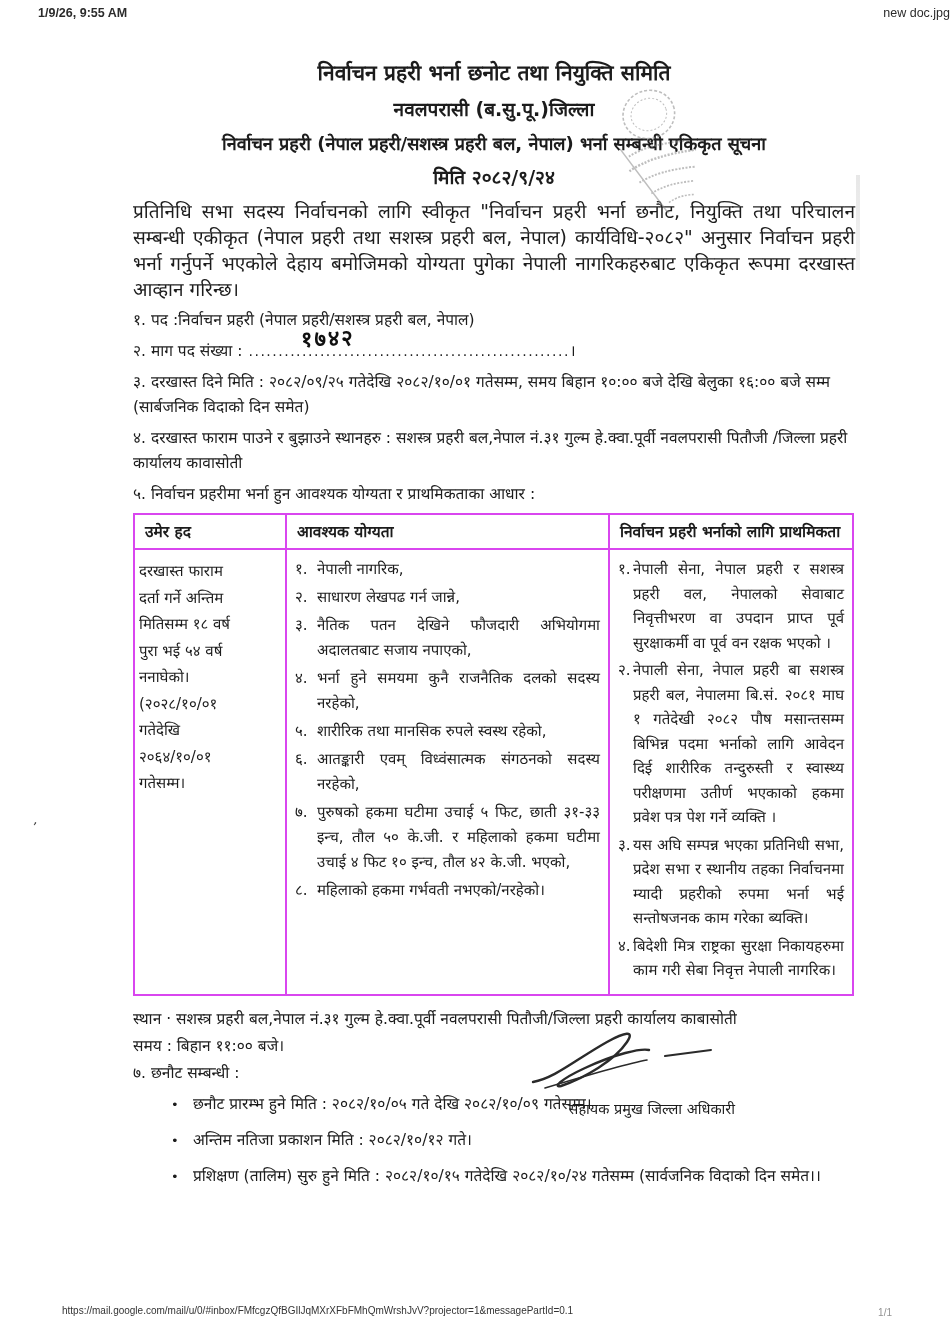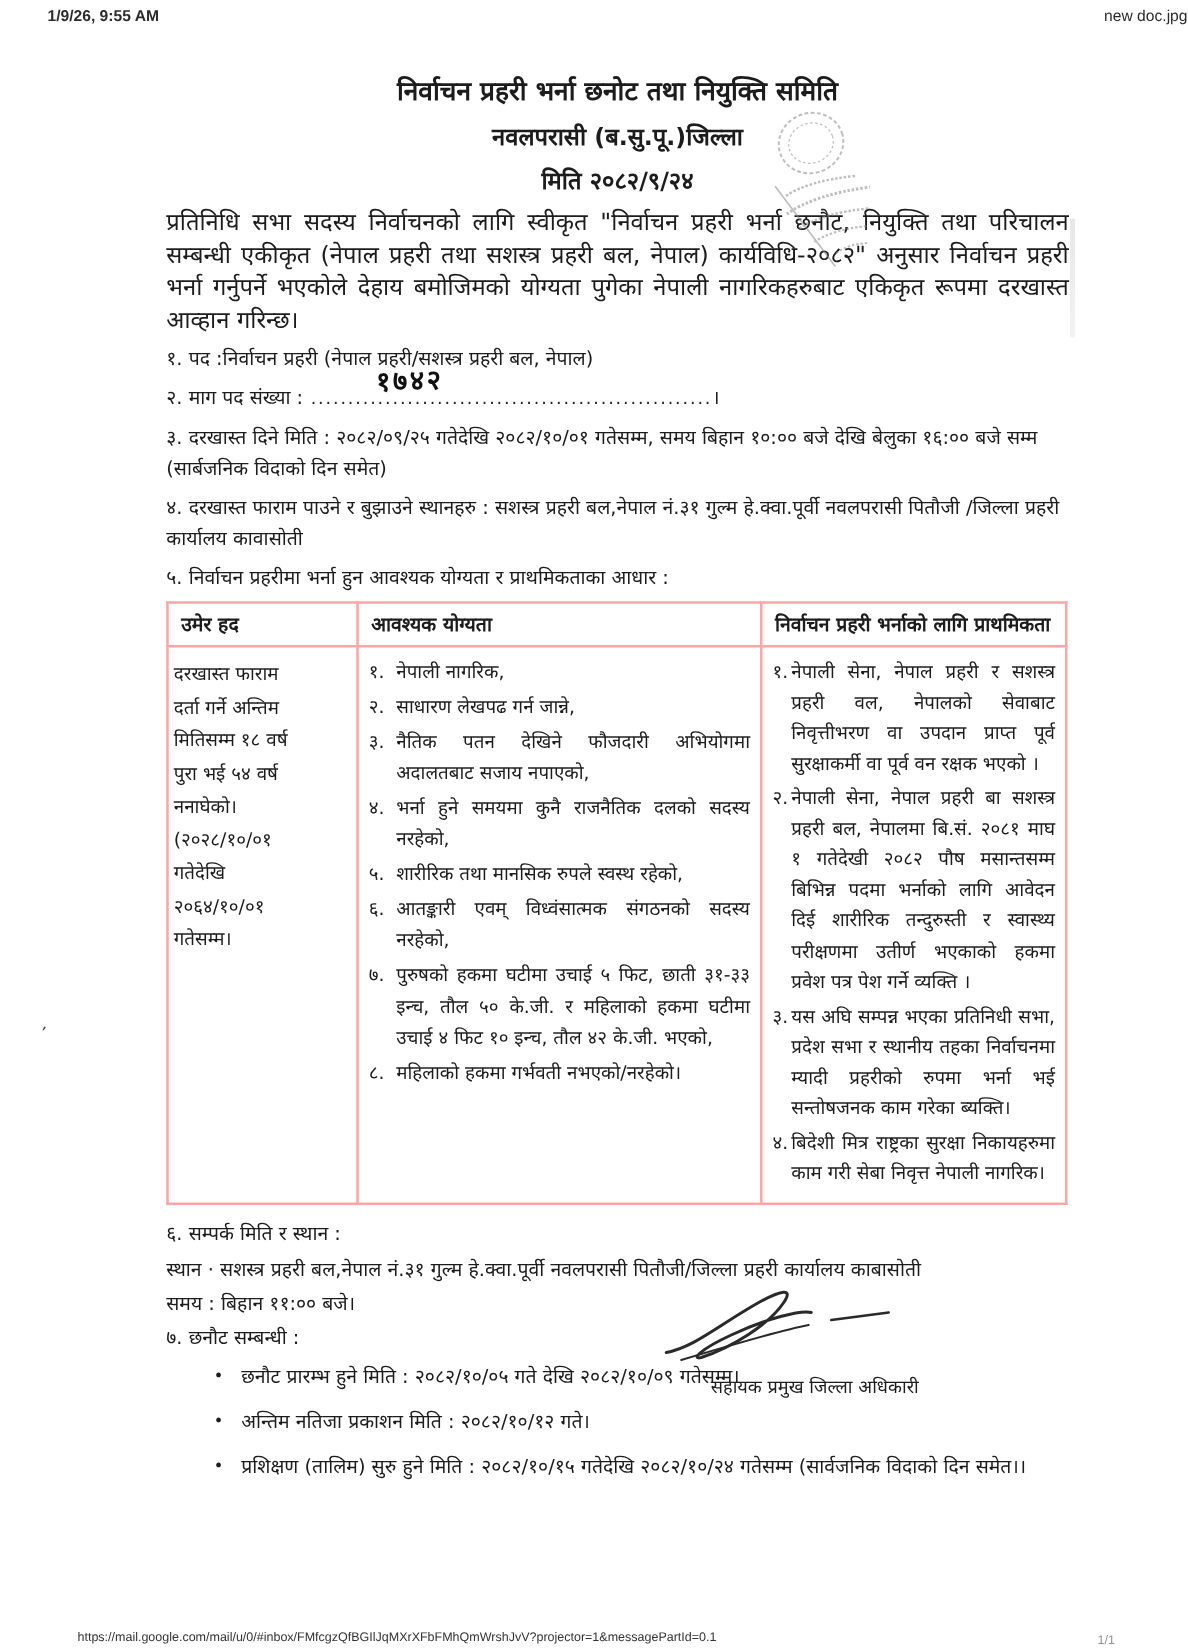--- a/index.html
+++ b/index.html
@@ -39,21 +39,21 @@
   .handwritten {
     position:absolute; left:52px; top:-13px;
     font-size:22px; font-weight:bold; color:#111;
     transform:rotate(-2deg); letter-spacing:2px;
   }
   table.req {
     border-collapse:collapse; width:719px; margin-top:4px; margin-bottom:10px;
     table-layout:fixed;
   }
   table.req th, table.req td {
-    border:2px solid #fca5a5; vertical-align:top;
+    border:2px solid #d946ef; vertical-align:top;
   }
   table.req th {
     font-size:15.5px; font-weight:bold; text-align:left;
     padding:5px 8px 6px 10px;
   }
   .col1 { width:152px; } .col2 { width:323px; } .col3 { width:244px; }
   td.agecell { font-size:15px; line-height:26.5px; padding:8px 4px; }
   td.listcell { padding:7px 8px 8px 6px; }
   .li { display:flex; font-size:15px; line-height:25px; margin-bottom:3px; }
   .li .n { flex:0 0 24px; text-align:left; padding-left:2px; }
@@ -92,20 +92,21 @@
   <span class="fn">new doc.jpg</span>
 </div>
 
 <div class="scan-streak"></div>
 <div class="artifact">‚</div>
 
 <div class="doc">
 
   <div class="t-center t1">निर्वाचन प्रहरी भर्ना छनोट तथा नियुक्ति समिति</div>
   <div class="t-center t2">नवलपरासी (ब.सु.पू.)जिल्ला</div>
+  <div class="t-center t3">निर्वाचन प्रहरी (नेपाल प्रहरी/सशस्त्र प्रहरी बल, नेपाल) भर्ना सम्बन्धी एकिकृत सूचना</div>
   <div class="t-center t4">मिति २०८२/९/२४</div>
 
   <div class="stamp">
     <svg width="118" height="150" viewBox="0 0 118 150">
       <g fill="none" stroke="#8a8a8a" stroke-width="1.6" transform="rotate(-18 59 75)">
         <ellipse cx="52" cy="28" rx="26" ry="24" stroke-dasharray="3 2"></ellipse>
         <ellipse cx="52" cy="28" rx="18" ry="16" stroke-dasharray="2 2" stroke-width="1"></ellipse>
         <path d="M20 62 q20 -6 58 2" stroke-dasharray="2 1.5" stroke-width="2"></path>
         <path d="M16 76 q26 -8 70 0" stroke-dasharray="2 1.5" stroke-width="2.4"></path>
         <path d="M22 90 q22 -6 58 2" stroke-dasharray="2 1.5" stroke-width="2"></path>
@@ -201,21 +202,20 @@
             </div>
         <div class="li li3">
               <span class="n">४.</span>
               <span class="t">बिदेशी मित्र राष्ट्रका सुरक्षा निकायहरुमा काम गरी सेबा निवृत्त नेपाली नागरिक।</span>
             </div>
       </td>
     </tr>
   </tbody>
     </table>
 
-  <div class="sec sec-gap">६. सम्पर्क मिति र स्थान :</div>
   <div class="sec">स्थान · सशस्त्र प्रहरी बल,नेपाल नं.३१ गुल्म हे.क्वा.पूर्वी नवलपरासी पितौजी/जिल्ला प्रहरी कार्यालय काबासोती</div>
   <div class="sec">समय : बिहान ११:०० बजे।</div>
 
   <div class="sec">७. छनौट सम्बन्धी :</div>
   <div class="bullets">
     <div class="bullet">
         <span class="b">•</span>
         <span class="t">छनौट प्रारम्भ हुने मिति : २०८२/१०/०५ गते देखि २०८२/१०/०९ गतेसम्म।</span>
       </div>
     <div class="bullet">

